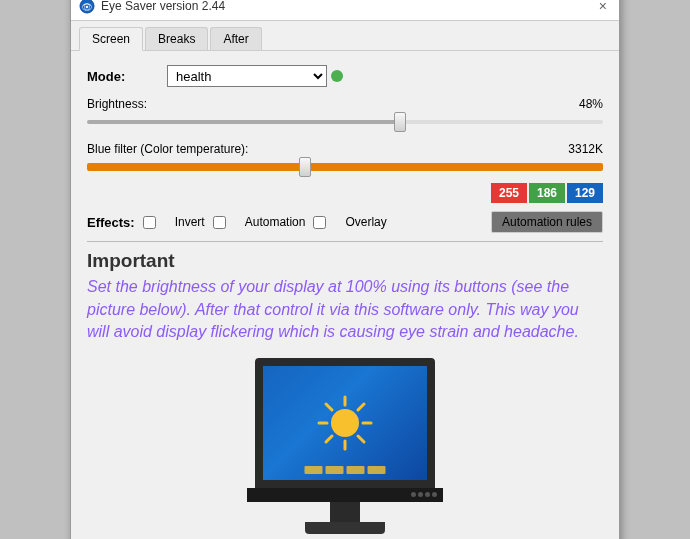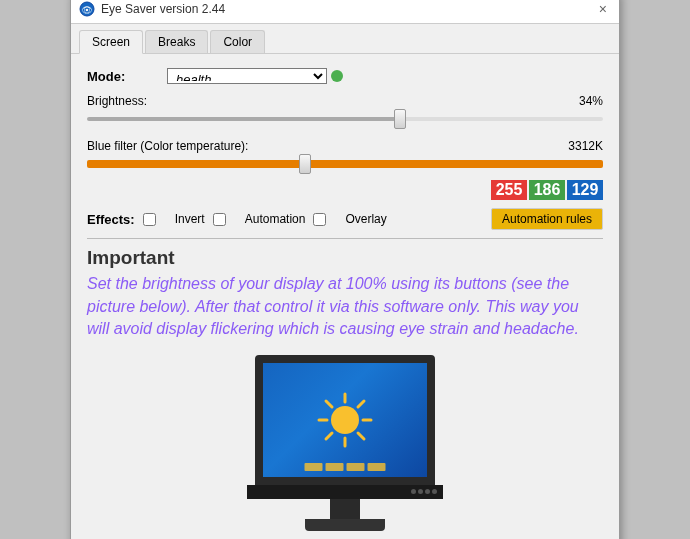--- a/index.html
+++ b/index.html
@@ -86,22 +86,21 @@
       font-weight: bold;
       min-width: 80px;
       font-size: 13px;
     }
     .mode-select {
       width: 160px;
       padding: 2px 4px;
       border: 1px solid #7a7a7a;
       background: white;
       font-size: 13px;
-      height: 16px;
-      font-style: italic;
+      height: 22px;
     }
     .green-dot {
       width: 12px;
       height: 12px;
       background: #4caf50;
       border-radius: 50%;
       margin-left: 4px;
     }
     .slider-label-row {
       display: flex;
@@ -150,21 +149,21 @@
       gap: 2px;
       float: right;
     }
     .color-box {
       width: 36px;
       height: 20px;
       display: flex;
       align-items: center;
       justify-content: center;
       color: white;
-      font-size: 16px;
+      font-size: 12px;
       font-weight: bold;
     }
     .effects-row {
       display: flex;
       align-items: center;
       margin-bottom: 8px;
       gap: 8px;
     }
     .effects-label {
       font-weight: bold;
@@ -173,21 +172,21 @@
     .checkbox-item {
       display: flex;
       align-items: center;
       gap: 19px;
       font-size: 12px;
     }
     .automation-btn {
       float: right;
       padding: 3px 10px;
       border: 1px solid #ccc;
-      background: #eab308;
+      background: #737373;
       cursor: pointer;
       font-size: 12px;
       border-radius: 2px;
     }
     .important-section {
       margin-top: 8px;
       clear: both;
     }
     .important-title {
       font-weight: bold;
@@ -279,40 +278,40 @@
         <text x="8" y="12" text-anchor="middle" font-size="9" fill="white">👁</text>
       </svg>
       <span class="title-text">Eye Saver version 2.44</span>
     </div>
     <button class="close-btn">×</button>
   </div>
 
   <div class="tabs">
     <div class="tab active">Screen</div>
     <div class="tab">Breaks</div>
-    <div class="tab">Color</div>
+    <div class="tab">After</div>
   </div>
 
   <div class="content">
 
     <div class="row">
       <span class="label">Mode:</span>
       <select class="mode-select">
         <option>health</option>
         <option>normal</option>
         <option>dark</option>
         <option>custom</option>
       </select>
       <div class="green-dot"></div>
     </div>
 
     <div class="slider-section">
       <div class="slider-label-row">
         <span>Brightness:</span>
-        <span>34%</span>
+        <span>48%</span>
       </div>
       <input type="range" class="brightness-slider" min="0" max="100" value="61" style="">
     </div>
 
     <div class="slider-section">
       <div class="slider-label-row">
         <span>Blue filter (Color temperature):</span>
         <span>3312K</span>
       </div>
       <input type="range" class="blue-slider" min="1000" max="6500" value="3312" style="">

